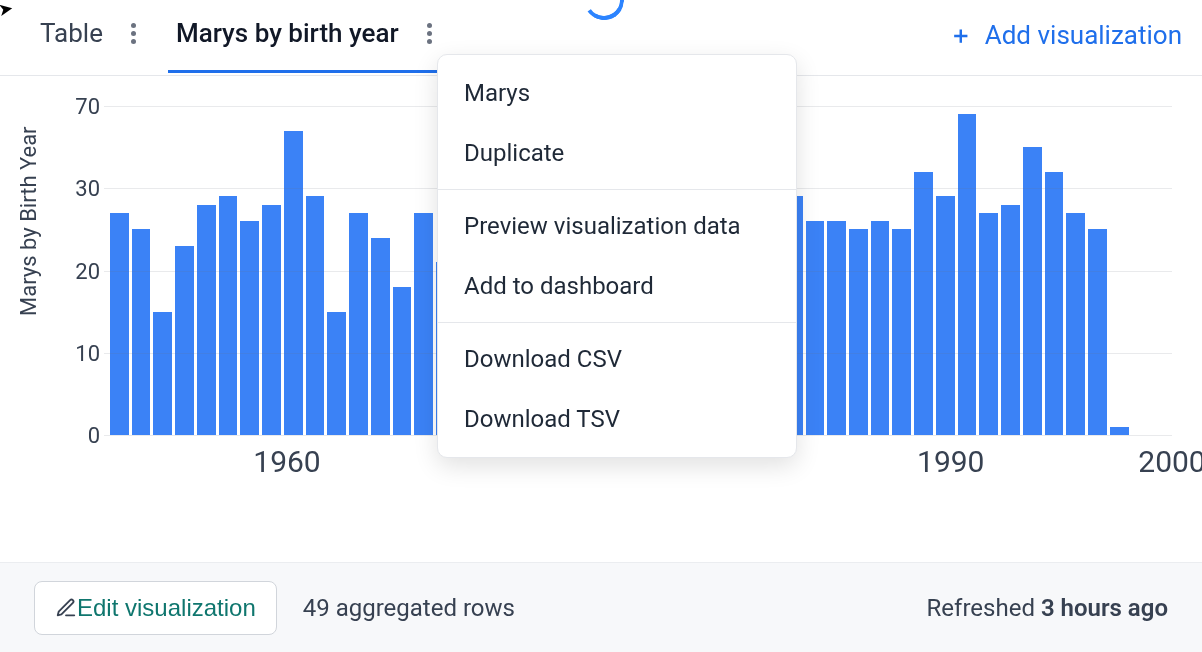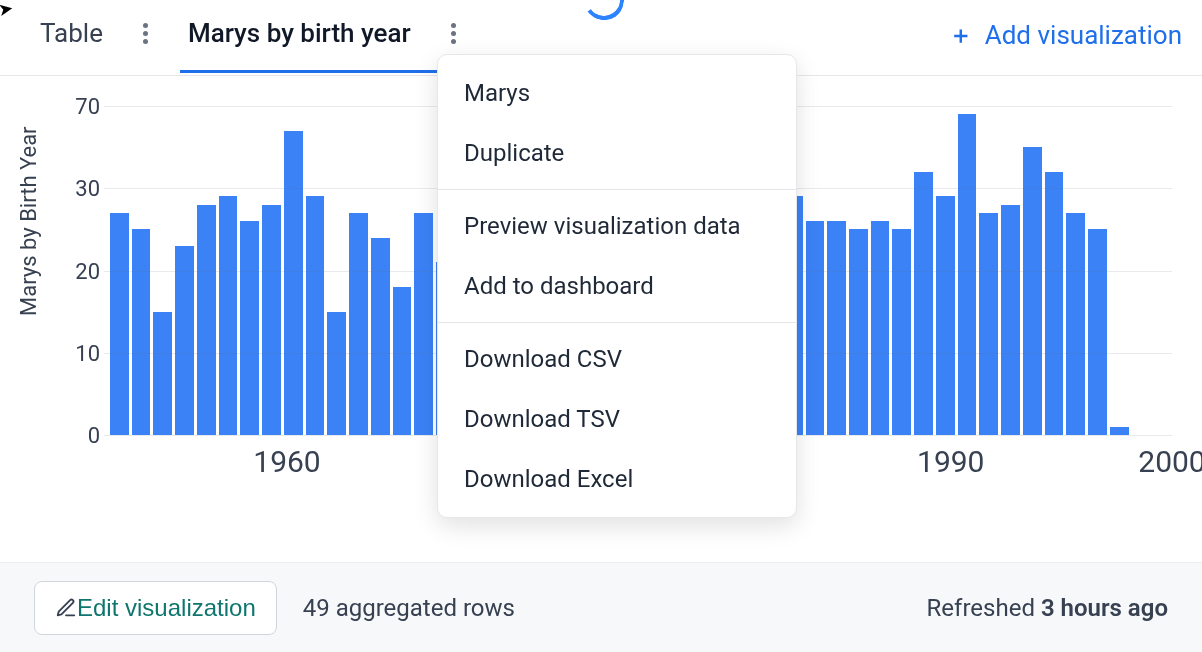--- a/index.html
+++ b/index.html
@@ -51,21 +51,21 @@
     .tabbar {
       display:flex;
       align-items:center;
       padding: 14px 20px 0 32px;
       border-bottom: 1px solid #e5e7eb;
       height: 76px;
     }
     .tab {
       display:flex;
       align-items:center;
-      gap: 34px;
+      gap: 22px;
       font-size: 26px;
       color:#374151;
       padding: 0 8px 20px 8px;
       margin-right: 18px;
       border-bottom: 3px solid transparent;
     }
     .tab.active {
       color:#111827;
       font-weight:500;
       border-bottom-color:#1f6feb;
@@ -316,21 +316,20 @@
 
 <div class="menu">
   <div class="menu-item">Marys</div>
   <div class="menu-item">Duplicate</div>
   <div class="menu-sep"></div>
   <div class="menu-item">Preview visualization data</div>
   <div class="menu-item">Add to dashboard</div>
   <div class="menu-sep"></div>
   <div class="menu-item">Download CSV</div>
   <div class="menu-item">Download TSV</div>
-  <div class="menu-item">Download Excel</div>
 </div>
 
 <div class="footer">
   <button class="edit-btn">
     <svg viewBox="0 0 24 24" fill="none" stroke="#374151" stroke-width="2" stroke-linecap="round" stroke-linejoin="round">
       <path d="M12 20h9"></path>
         <path d="M16.5 3.5a2.12 2.12 0 0 1 3 3L7 19l-4 1 1-4Z"></path>
     </svg>
     <span>Edit visualization</span>
   </button>

